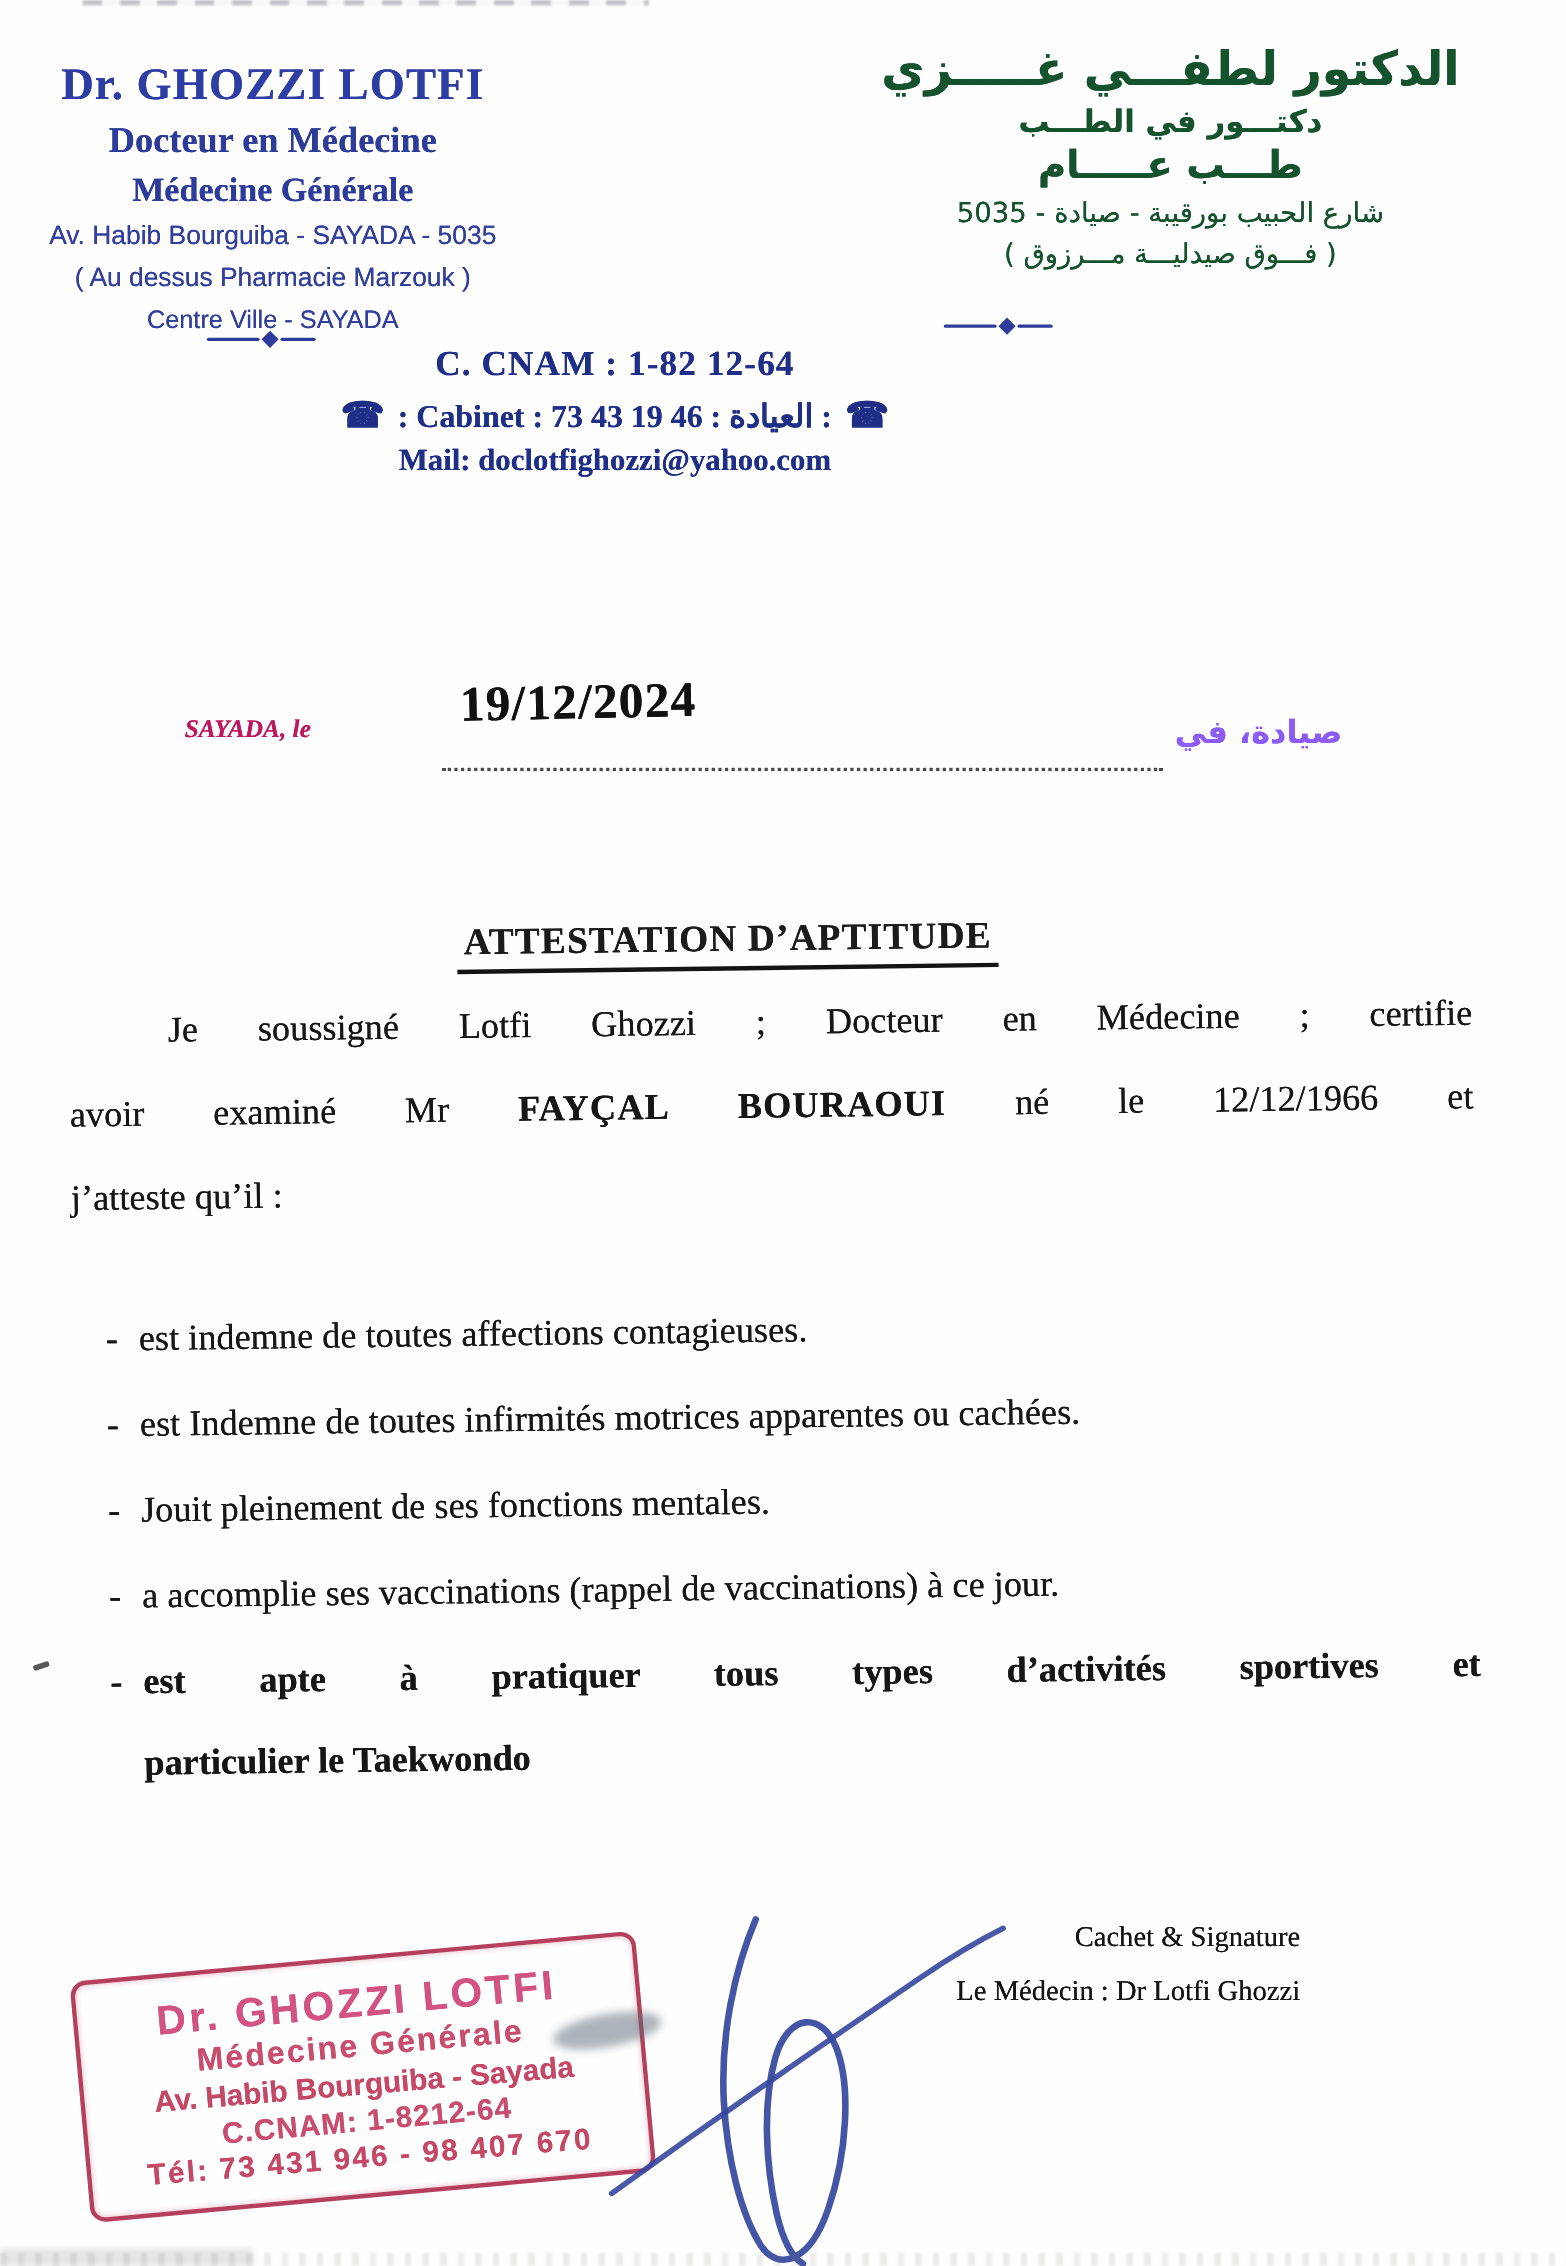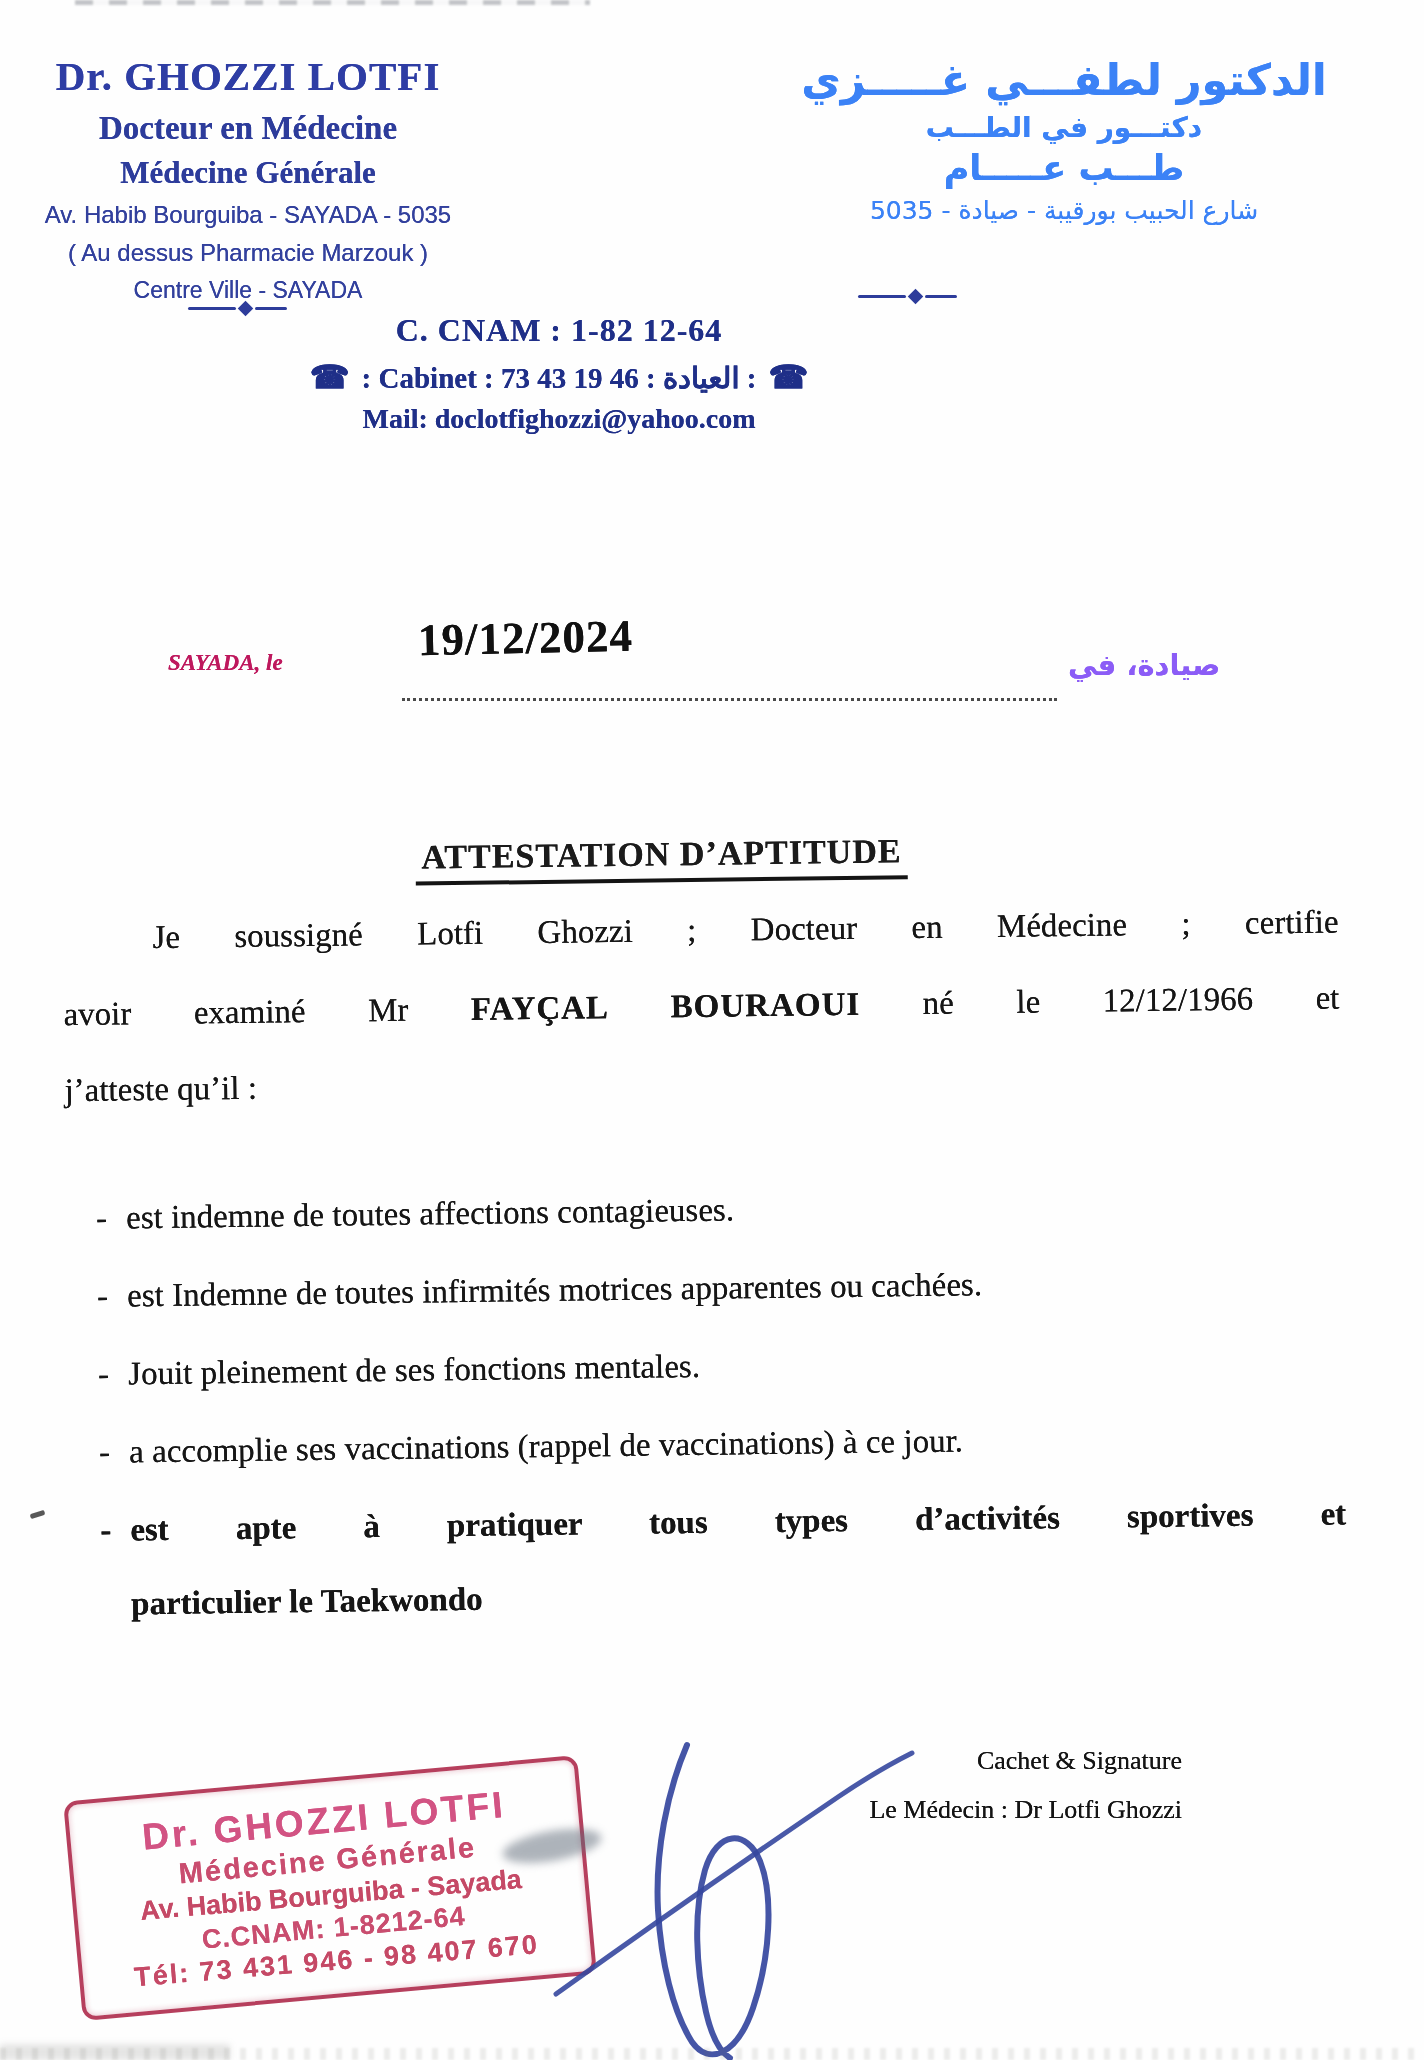--- a/index.html
+++ b/index.html
@@ -16,21 +16,21 @@
 
   
   .hdr-fr{position:absolute;left:30px;top:52px;width:436px;text-align:center;color:#2d3c9b;}
   .hdr-fr .name{font-size:41px;font-weight:bold;letter-spacing:1px;color:#2e3da4;}
   .hdr-fr .t2{font-size:33px;font-weight:bold;margin-top:10px;}
   .hdr-fr .t3{font-size:31px;font-weight:bold;margin-top:8px;}
   .hdr-fr .addr{font-family:"Liberation Sans",sans-serif;font-size:24px;margin-top:10px;color:#32409d;}
   .hdr-fr .addr3{font-size:23px;}
 
   
-  .hdr-ar{position:absolute;left:718px;top:55px;width:692px;text-align:center;color:#3b82f6;
+  .hdr-ar{position:absolute;left:718px;top:38px;width:692px;text-align:center;color:#14532d;
           font-family:"DejaVu Sans",sans-serif;}
   .hdr-ar .name{font-size:43px;font-weight:bold;}
   .hdr-ar .t2{font-size:28px;font-weight:bold;margin-top:6px;}
   .hdr-ar .t3{font-size:35px;font-weight:bold;margin-top:4px;}
   .hdr-ar .addr{font-size:25px;margin-top:8px;font-weight:normal;}
 
   
   .orn{position:absolute;display:flex;align-items:center;gap:4px;}
   .orn .ln{height:3px;background:#2d3c9b;border-radius:2px;}
   .orn .dia{width:11px;height:11px;background:#2d3c9b;transform:rotate(45deg);}
@@ -109,20 +109,21 @@
     <div class="addr">Av. Habib Bourguiba - SAYADA - 5035</div>
     <div class="addr">( Au dessus Pharmacie Marzouk )</div>
     <div class="addr addr3">Centre Ville - SAYADA</div>
   </div>
 
   <div class="hdr-ar" dir="rtl" lang="ar">
     <div class="name">الدكتور لطفـــي غـــــزي</div>
     <div class="t2">دكتـــور في الطـــب</div>
     <div class="t3">طـــب عـــــام</div>
     <div class="addr">شارع الحبيب بورقيبة - صيادة - 5035</div>
+    <div class="addr">( فـــوق صيدليـــة مـــرزوق )</div>
   </div>
 
   <div class="orn orn-left">
     <span class="ln" style="width:48px"></span>
     <span class="dia"></span>
     <span class="ln" style="width:32px"></span>
   </div>
   <div class="orn orn-right">
     <span class="ln" style="width:48px"></span>
     <span class="dia"></span>

